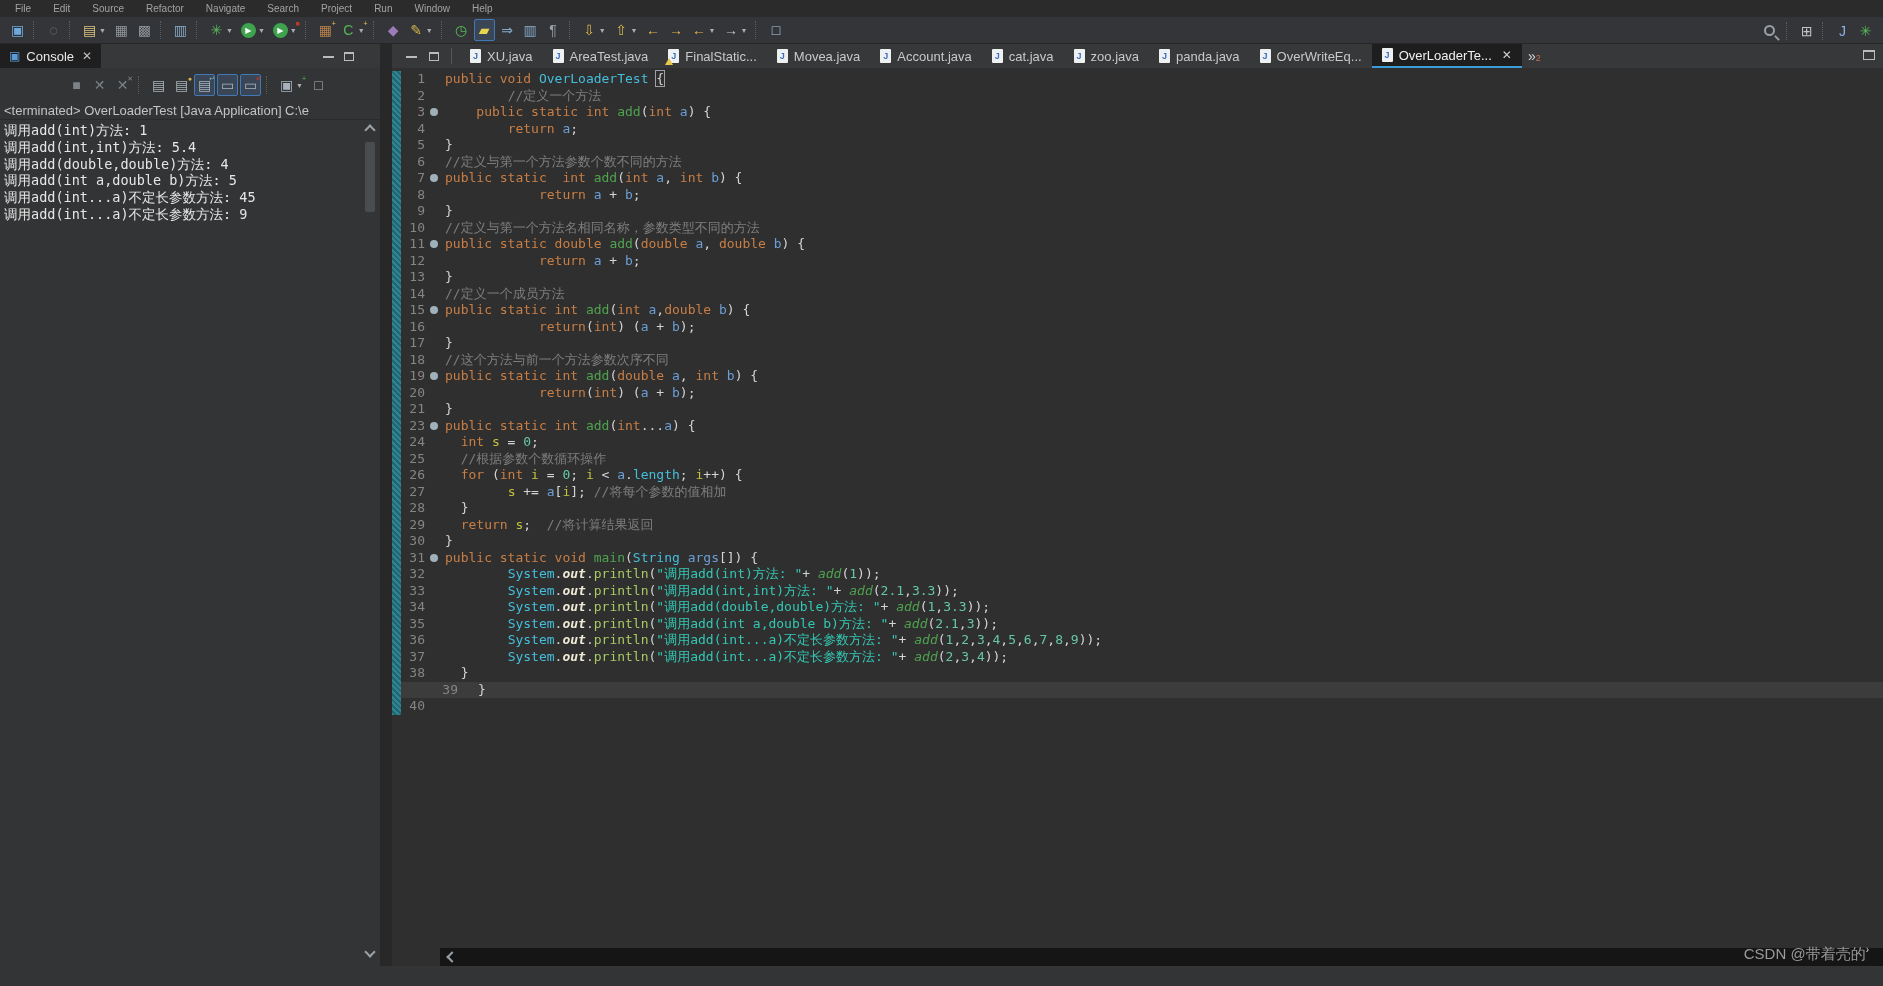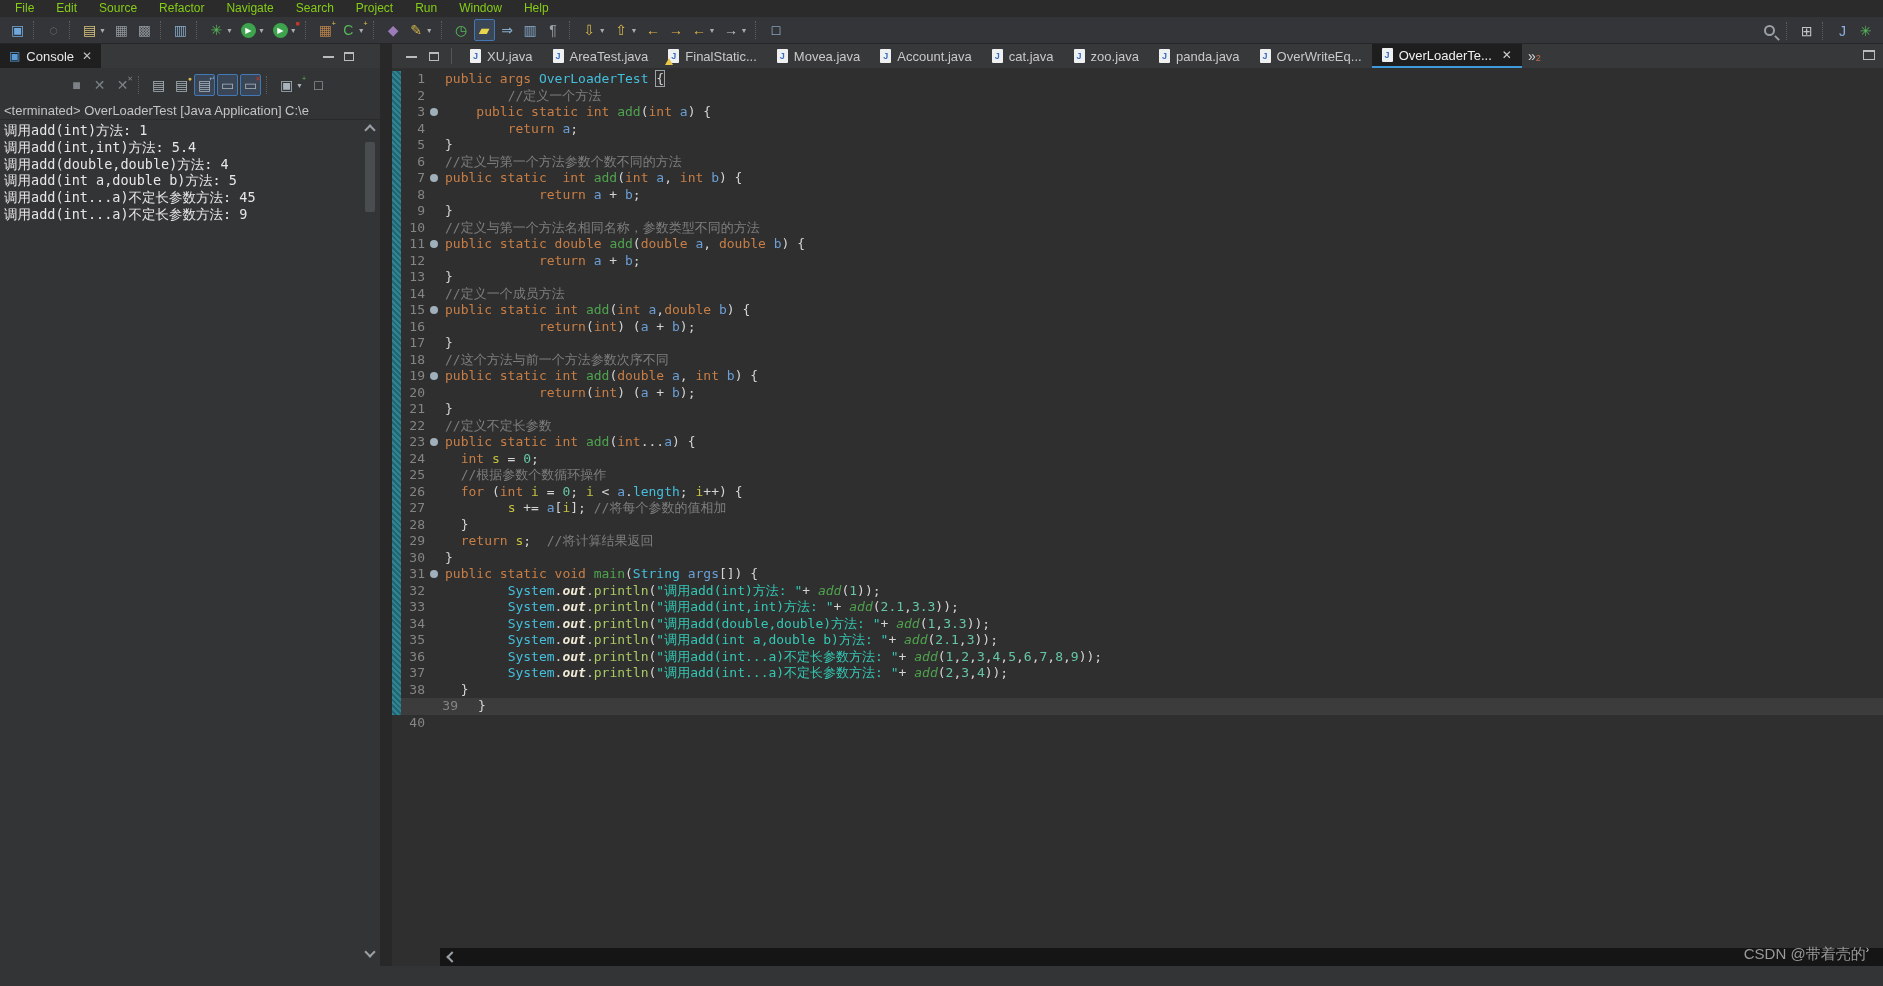--- a/index.html
+++ b/index.html
@@ -2,21 +2,21 @@
 <html><head>
 <meta charset="utf-8">
 <style>
   * { margin:0; padding:0; box-sizing:border-box; }
   html,body { width:1883px; height:986px; overflow:hidden; background:#2f2f2f;
     font-family:"Liberation Sans", sans-serif; }
   .app { position:relative; width:1883px; height:986px; background:#333436; }
 
   
   .menubar { height:17px; background:#2b2b2b; display:flex; align-items:center; padding-left:4px; }
-  .menu-item { color:#84cc16; font-size:12px; padding:0 11px; line-height:17px; cursor:default; }
+  .menu-item { color:#a3a3a3; font-size:10px; padding:0 11px; line-height:17px; cursor:default; }
 
   
   .toolbar { height:27px; background:#333538; border-bottom:1px solid #262626;
     display:flex; align-items:center; padding:0 6px; position:relative; }
   .tb-left { display:flex; align-items:center; }
   .tb-right { position:absolute; right:6px; top:0; height:27px; display:flex; align-items:center; }
   .tbtn { display:inline-flex; align-items:center; height:22px; padding:0 2px; margin:0 1px;
     position:relative; border:1px solid transparent; border-radius:2px; }
   .tbtn.selected { border-color:#4178b5; background:#3a4655; }
   .tbtn .glyph { font-size:14px; line-height:16px; display:inline-block; min-width:15px; text-align:center; }
@@ -378,21 +378,21 @@
             </div>
           </div>
         <span class="tab-overflow"><span>»</span><span class="cnt">2</span></span>
         <span class="editor-restore"></span>
       </div>
       <div class="code-area" id="code-area">
         <div class="ruler-bar" id="ruler-bar" style="height: 643.5px;"></div>
       <div class="code-row">
             <span class="ln">1</span>
             <span class="dotcol"></span>
-            <span class="codetext"><span class="sg-k">public args </span><span class="sg-cls">OverLoaderTest </span><span class="sg-brk">{</span></span>
+            <span class="codetext"><span class="sg-k">public void </span><span class="sg-cls">OverLoaderTest </span><span class="sg-brk">{</span></span>
           </div>
           <div class="code-row">
             <span class="ln">2</span>
             <span class="dotcol"></span>
             <span class="codetext"><span class="sg-p">        </span><span class="sg-c">//定义一个方法</span></span>
           </div>
           <div class="code-row">
             <span class="ln">3</span>
             <span class="dotcol"><span class="mdot"></span></span>
             <span class="codetext"><span class="sg-p">    </span><span class="sg-k">public static int </span><span class="sg-m">add</span><span class="sg-p">(</span><span class="sg-k">int</span><span class="sg-p"> </span><span class="sg-v">a</span><span class="sg-p">) {</span></span>
@@ -479,25 +479,20 @@
           </div>
           <div class="code-row">
             <span class="ln">20</span>
             <span class="dotcol"></span>
             <span class="codetext"><span class="sg-p">            </span><span class="sg-k">return</span><span class="sg-p">(</span><span class="sg-k">int</span><span class="sg-p">) (</span><span class="sg-v">a</span><span class="sg-p"> + </span><span class="sg-v">b</span><span class="sg-p">);</span></span>
           </div>
           <div class="code-row">
             <span class="ln">21</span>
             <span class="dotcol"></span>
             <span class="codetext"><span class="sg-p">}</span></span>
-          </div>
-          <div class="code-row">
-            <span class="ln">22</span>
-            <span class="dotcol"></span>
-            <span class="codetext"><span class="sg-c">//定义不定长参数</span></span>
           </div>
           <div class="code-row">
             <span class="ln">23</span>
             <span class="dotcol"><span class="mdot"></span></span>
             <span class="codetext"><span class="sg-k">public static int </span><span class="sg-m">add</span><span class="sg-p">(</span><span class="sg-k">int</span><span class="sg-p">...</span><span class="sg-v">a</span><span class="sg-p">) {</span></span>
           </div>
           <div class="code-row">
             <span class="ln">24</span>
             <span class="dotcol"></span>
             <span class="codetext"><span class="sg-p">  </span><span class="sg-k">int </span><span class="sg-loc">s</span><span class="sg-p"> = </span><span class="sg-n">0</span><span class="sg-p">;</span></span>

